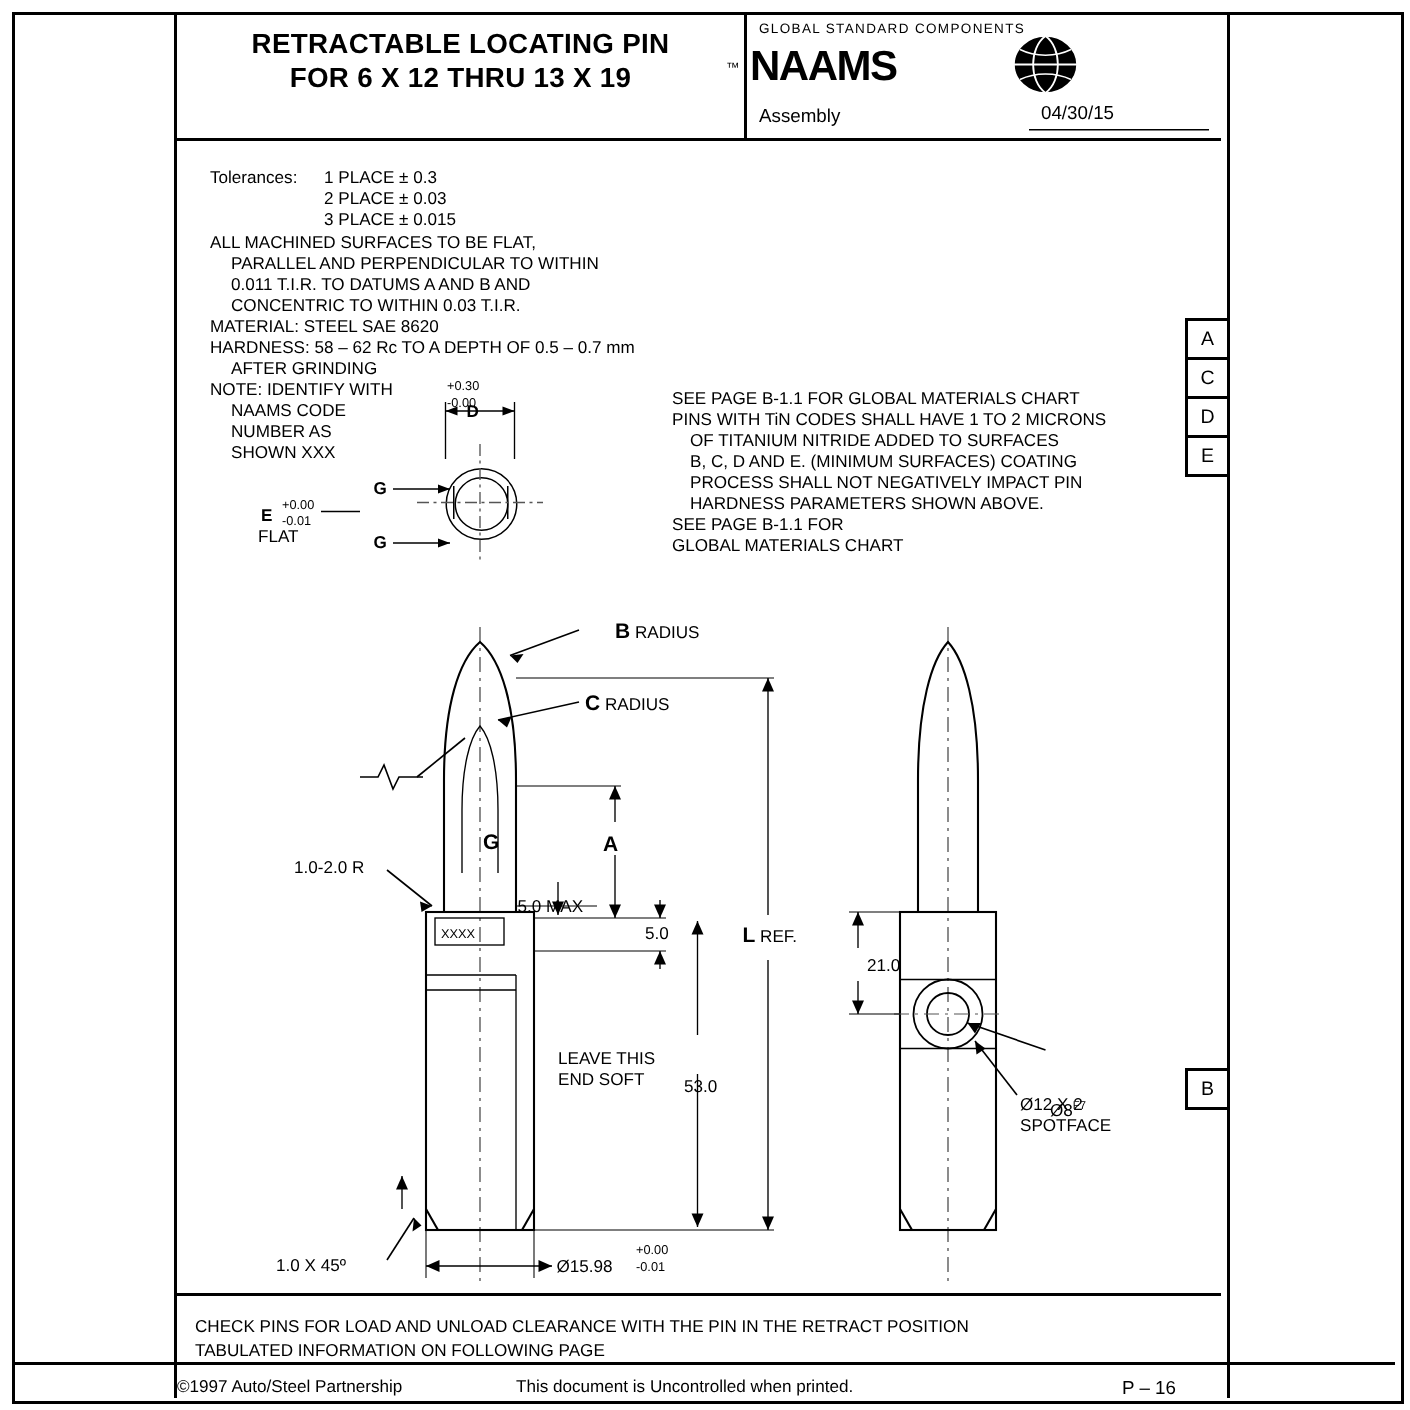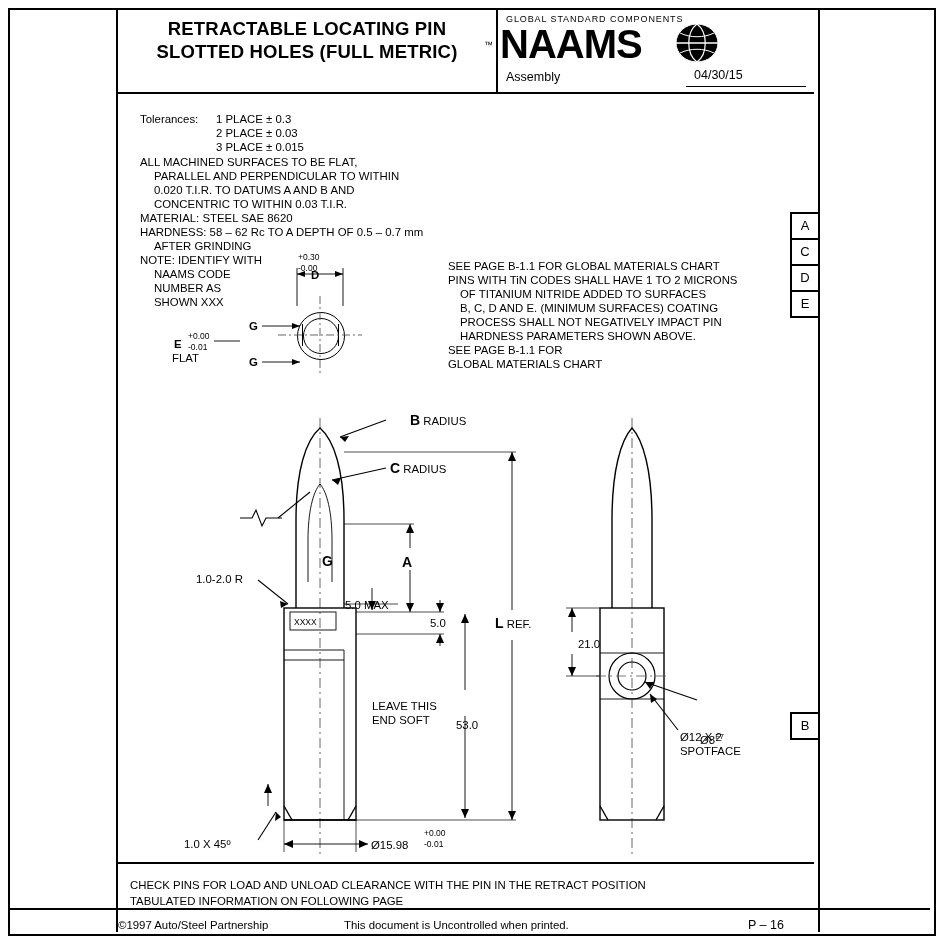--- a/index.html
+++ b/index.html
@@ -10,21 +10,21 @@
   .frame-outer{position:absolute;left:8px;top:8px;width:924px;height:924px;border:2px solid #000;}
   .frame-inner{position:absolute;left:116px;top:8px;width:700px;height:924px;border-left:2px solid #000;border-right:2px solid #000;}
 
   
   .title-block{position:absolute;left:118px;top:10px;width:696px;height:82px;border-bottom:2px solid #000;}
   .tb-left{position:absolute;left:0;top:0;width:378px;height:82px;text-align:center;}
   .tb-left div{font-weight:bold;font-size:18.5px;letter-spacing:.2px;line-height:23px;}
   .tb-left .l1{padding-top:7px;}
   .tb-right{position:absolute;left:378px;top:0;width:318px;height:82px;border-left:2px solid #000;}
   .gsc{position:absolute;left:8px;top:4px;font-size:9px;letter-spacing:.9px;}
-  .naams{position:absolute;left:2px;top:14px;font-size:40px;font-weight:bold;letter-spacing:-1px;line-height:40px;}
+  .naams{position:absolute;left:2px;top:14px;font-size:28px;font-weight:bold;letter-spacing:-1px;line-height:40px;}
   .tm{position:absolute;left:-14px;top:30px;font-size:9px;}
   .asm{position:absolute;left:8px;top:60px;font-size:12.5px;}
   .dt{position:absolute;left:196px;top:58px;font-size:12.5px;}
   .dtline{position:absolute;left:188px;top:76px;width:120px;border-top:1px solid #000;}
   .globe{position:absolute;left:170px;top:12px;width:58px;height:42px;}
 
   
   .tab{position:absolute;width:26px;height:24px;border:2px solid #000;border-right:none;left:790px;
        background:#fff;font-size:13px;text-align:center;line-height:24px;font-weight:normal;}
 
@@ -50,21 +50,21 @@
 <body>
 
 <div id="sheet">
 
   <div class="frame-outer"></div>
   <div class="frame-inner"></div>
 
   <div class="title-block">
     <div class="tb-left">
       <div class="l1">RETRACTABLE LOCATING PIN</div>
-      <div>SLOTTED HOLES (FULL METRIC)</div>
+      <div>FOR 6 X 12 THRU 13 X 19</div>
     </div>
     <div class="tb-right">
       <div class="gsc">GLOBAL STANDARD COMPONENTS</div>
       <div class="naams">NAAMS</div>
       <div class="tm">™</div>
       <div class="asm">Assembly</div>
       <div class="dt">04/30/15</div>
       <div class="dtline"></div>
       <svg class="globe" viewBox="0 0 58 42">
         <ellipse cx="29" cy="21" rx="21" ry="19" fill="#000"></ellipse>
@@ -84,21 +84,21 @@
   <div class="tab" style="top:290px;"><span>E</span></div>
   <div class="tab" style="top:712px;"><span>B</span></div>
 
   <div class="t" style="left:140px;top:112px;">Tolerances:</div>
   <div class="t" style="left:216px;top:112px;">1 PLACE ± 0.3</div>
   <div class="t" style="left:216px;top:126px;">2 PLACE ± 0.03</div>
   <div class="t" style="left:216px;top:140px;">3 PLACE ± 0.015</div>
 
   <div class="t" style="left:140px;top:155px;">ALL MACHINED SURFACES TO BE FLAT,</div>
   <div class="t" style="left:154px;top:169px;">PARALLEL AND PERPENDICULAR TO WITHIN</div>
-  <div class="t" style="left:154px;top:183px;">0.020 T.I.R. TO DATUMS A AND B AND</div>
+  <div class="t" style="left:154px;top:183px;">0.011 T.I.R. TO DATUMS A AND B AND</div>
   <div class="t" style="left:154px;top:197px;">CONCENTRIC TO WITHIN 0.03 T.I.R.</div>
   <div class="t" style="left:140px;top:211px;">MATERIAL: STEEL SAE 8620</div>
   <div class="t" style="left:140px;top:225px;">HARDNESS: 58 – 62 Rc TO A DEPTH OF 0.5 – 0.7 mm</div>
   <div class="t" style="left:154px;top:239px;">AFTER GRINDING</div>
   <div class="t" style="left:140px;top:253px;">NOTE: IDENTIFY WITH</div>
   <div class="t" style="left:154px;top:267px;">NAAMS CODE</div>
   <div class="t" style="left:154px;top:281px;">NUMBER AS</div>
   <div class="t" style="left:154px;top:295px;"><span>SHOWN </span><span class="b">XXX</span></div>
 
   <div class="t" style="left:448px;top:259px;">SEE PAGE B-1.1 FOR GLOBAL MATERIALS CHART</div>

